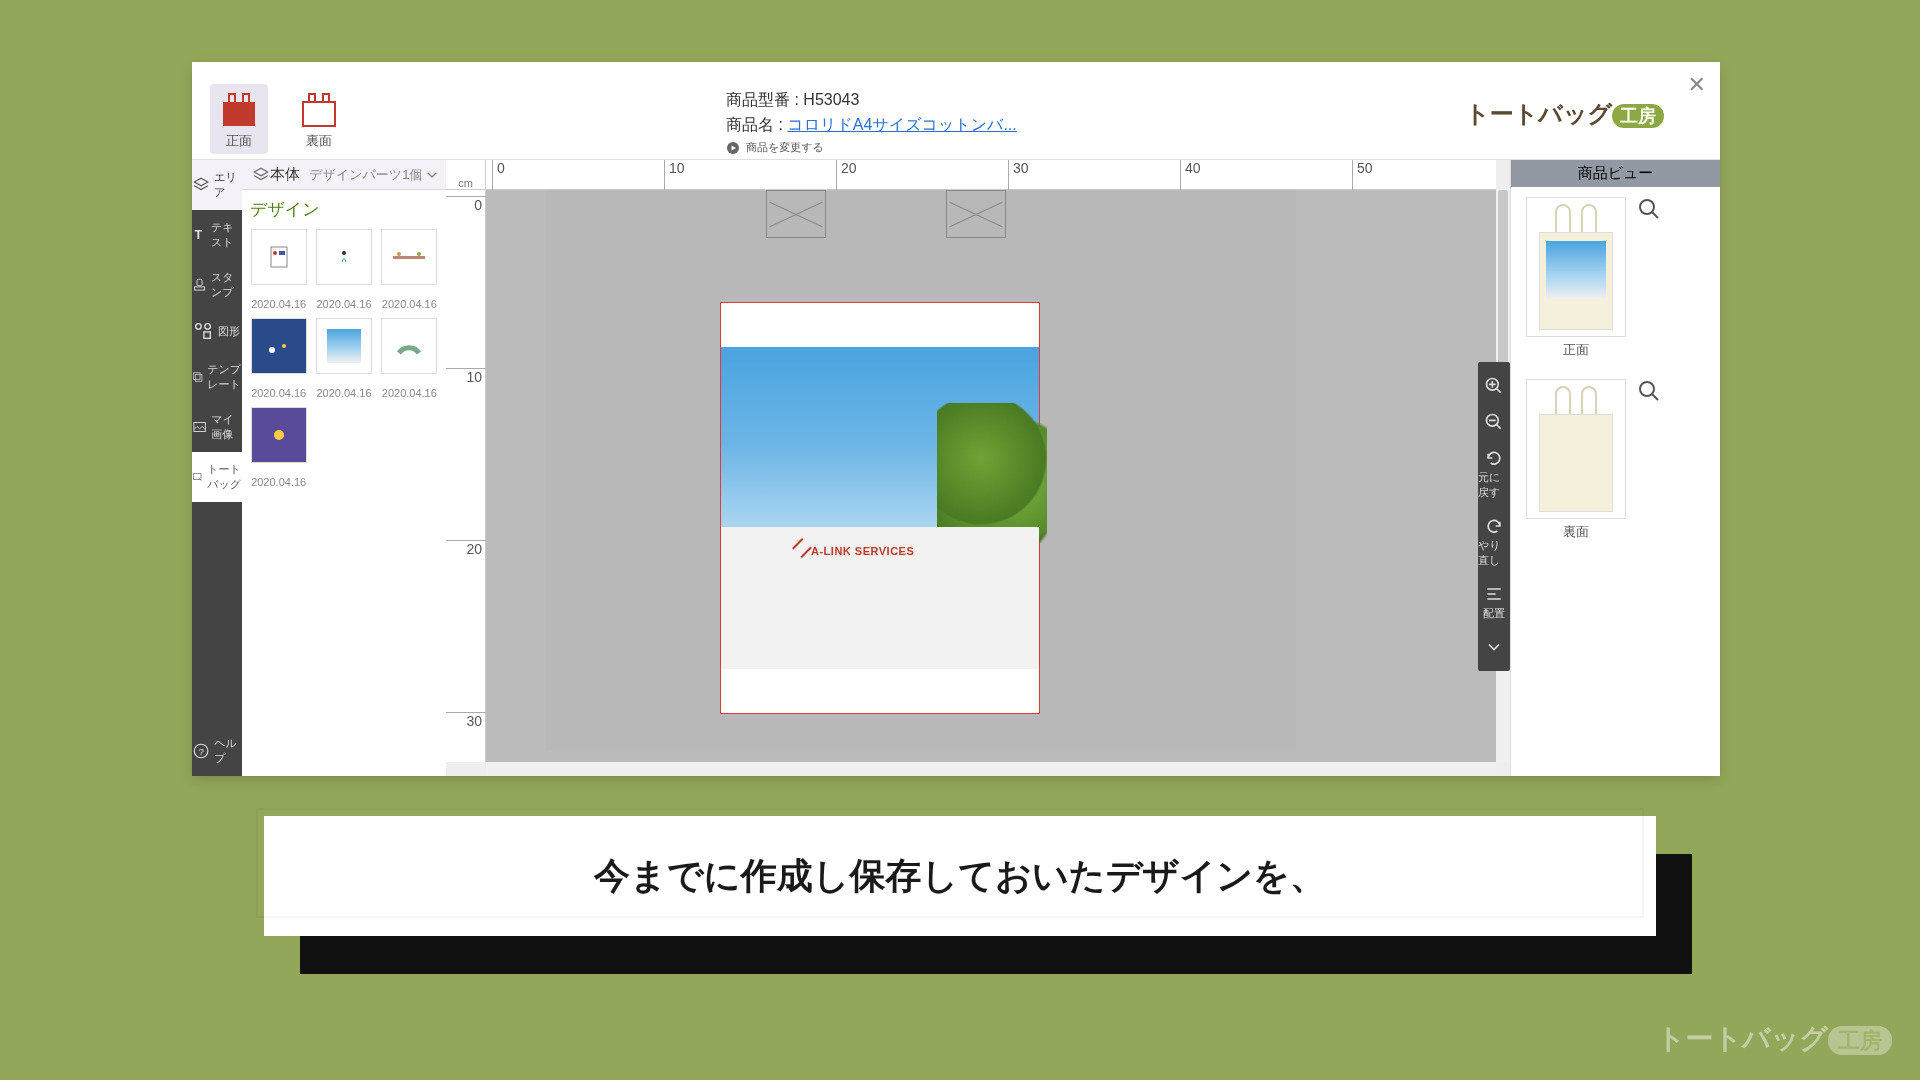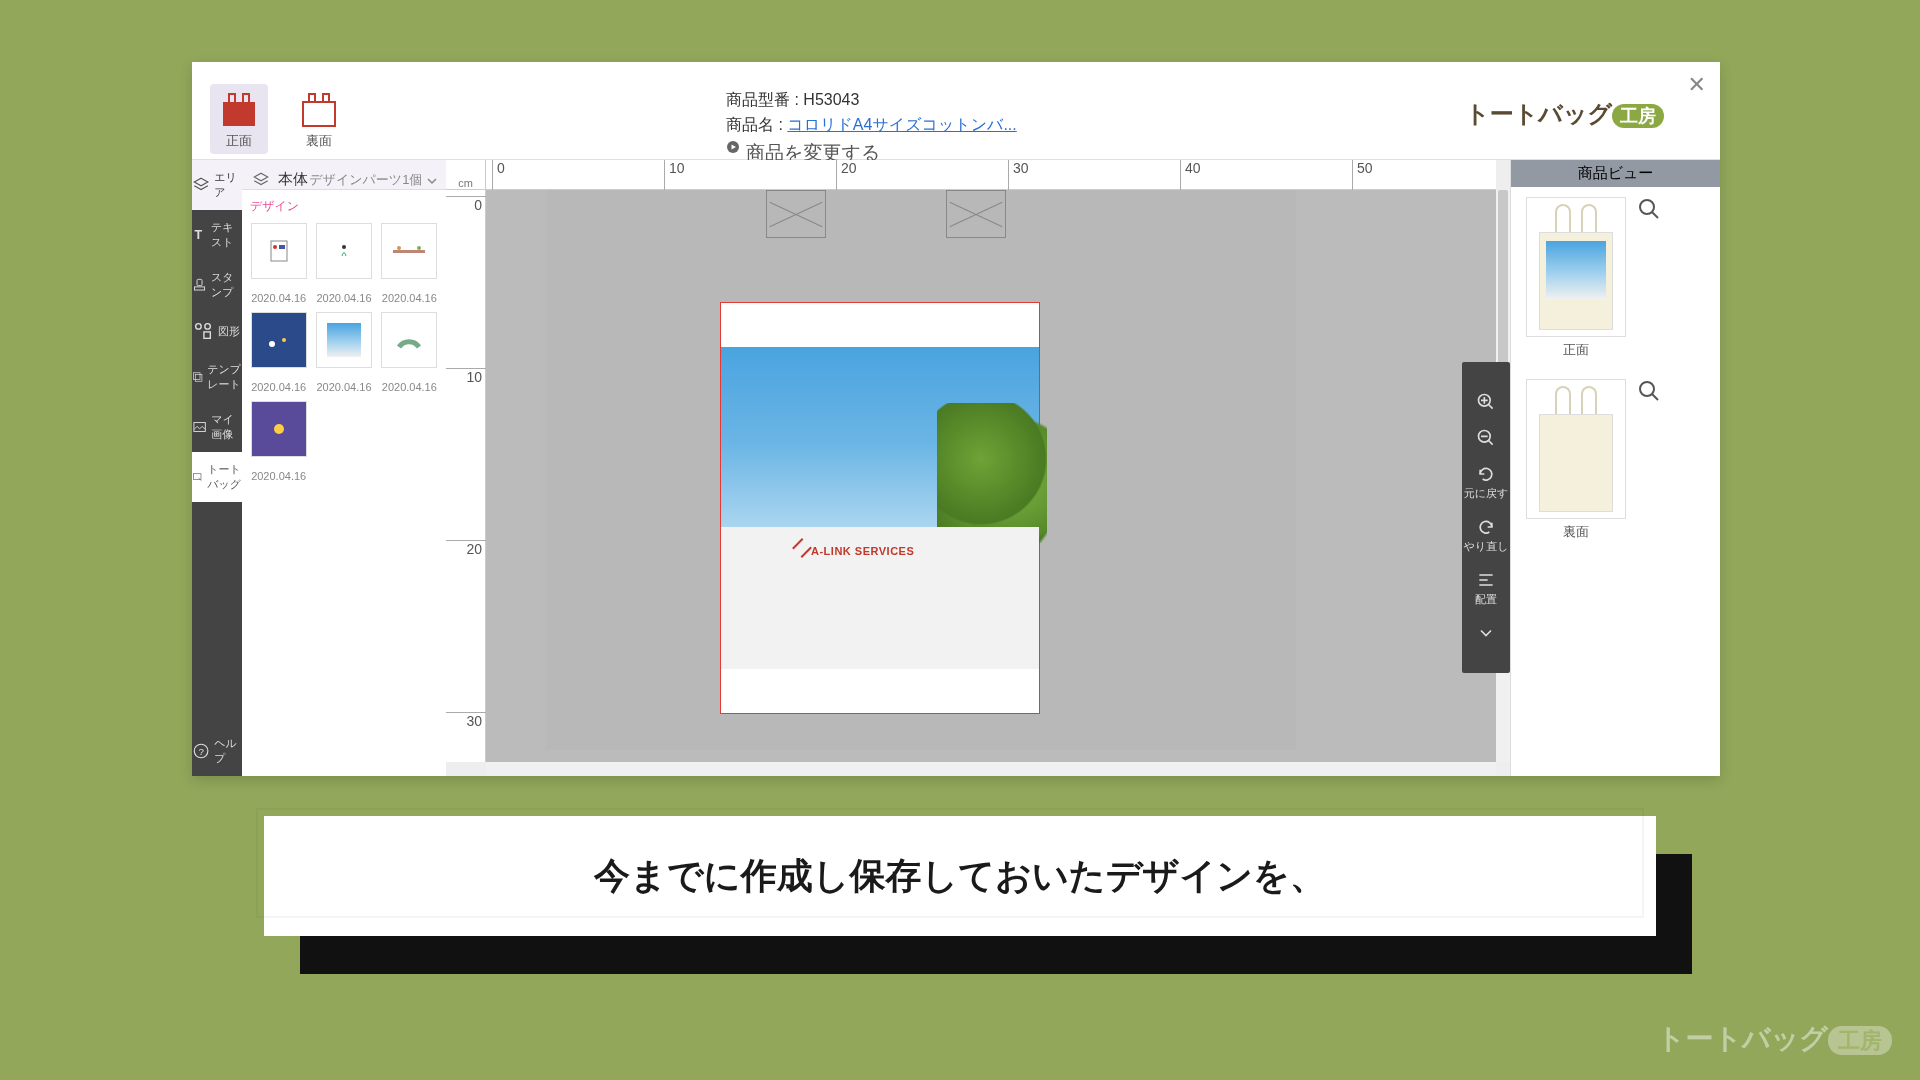--- a/index.html
+++ b/index.html
@@ -7,35 +7,35 @@
 .app{position:absolute;left:192px;top:62px;width:1528px;height:714px;background:#fff;box-shadow:0 4px 12px rgba(0,0,0,.15)}
 .header{position:relative;height:98px;border-bottom:1px solid #e0e0e0;background:#fff}
 .view-tabs{position:absolute;left:18px;top:22px;display:flex;gap:22px}
 .view-tab{display:flex;flex-direction:column;align-items:center;width:58px;cursor:pointer;padding:6px 4px 4px;border-radius:4px}
 .view-tab.active{background:#e8e4f0}
 .view-tab svg{width:44px;height:38px}
 .view-tab-label{font-size:13px;color:#555;margin-top:4px}
 .product-info{position:absolute;left:534px;top:28px;font-size:16px;color:#333}
 .product-info .row{margin-bottom:4px}
 .product-info a{color:#2a6fd6;text-decoration:underline}
-.product-info .change{font-size:19px;color:#555;display:flex;align-items:flex-start;gap:6px}
+.product-info .change{font-size:11px;color:#555;display:flex;align-items:flex-end;gap:6px}
 .save-btn{position:absolute;left:1012px;top:32px;width:222px;height:44px;border:1px solid #ccc;border-radius:6px;background:#fff;display:flex;align-items:center;justify-content:center;gap:10px;font-size:17px;color:#555}
 .logo{position:absolute;right:56px;top:36px;font-size:24px;font-weight:bold;color:#5a4a32}
 .logo .accent{background:#8ca843;color:#fff;border-radius:12px;padding:2px 8px;font-size:18px}
 .close-x{position:absolute;right:14px;top:10px;font-size:22px;color:#888;cursor:pointer}
 .body{position:absolute;top:98px;left:0;right:0;bottom:0;display:flex;background:#eee}
 .sidebar{width:50px;background:#444;display:flex;flex-direction:column;align-items:center;padding-top:0}
 .side-item{width:100%;display:flex;flex-direction:row;align-items:center;padding:10px 0;color:#ddd;font-size:11px;gap:4px;cursor:pointer}
 .side-item.active{background:#f4f2f8;color:#333}
 .side-item svg{width:22px;height:22px}
 .side-spacer{flex:1}
-.area-header{position:absolute;left:50px;top:0;width:204px;height:30px;background:#f4f2f8;border-bottom:1px solid #ddd;display:flex;align-items:flex-end;padding:0 10px;font-size:15px;color:#333;gap:8px}
+.area-header{position:absolute;left:50px;top:0;width:204px;height:30px;background:#f4f2f8;border-bottom:1px solid #ddd;display:flex;align-items:center;padding:0 10px;font-size:15px;color:#333;gap:0}
 .area-header .parts{position:absolute;right:8px;font-size:13px;color:#888}
 .design-panel{position:absolute;left:50px;top:30px;width:204px;bottom:0;background:#fff;padding:8px;overflow:auto}
-.design-title{font-size:12px;color:#ec4899;margin-bottom:8px}
+.design-title{font-size:17px;color:#4d7c0f;margin-bottom:8px}
 .thumbs{display:grid;grid-template-columns:repeat(3,1fr);gap:8px}
 .thumb{display:flex;flex-direction:column;align-items:center}
 .thumb-box{width:56px;height:56px;border:1px solid #ddd;background:#fff;display:flex;align-items:center;justify-content:center;cursor:pointer;overflow:hidden}
 .thumb-date{font-size:11px;color:#888;margin-top:13px}
 .canvas-wrap{position:absolute;left:254px;top:0;right:210px;bottom:0;background:#eee}
 .ruler-corner{position:absolute;left:0;top:0;width:40px;height:30px;background:#fff;border-right:1px solid #ccc;border-bottom:1px solid #ccc;display:flex;align-items:flex-end;justify-content:center;font-size:11px;color:#777}
 .ruler-h{position:absolute;left:40px;top:0;right:14px;height:30px;background:#fff;border-bottom:1px solid #ccc}
 .ruler-v{position:absolute;left:0;top:30px;width:40px;bottom:14px;background:#fff;border-right:1px solid #ccc}
 .tick-h{position:absolute;top:0;height:30px;display:flex;align-items:flex-start;font-size:14px;color:#555;border-left:1px solid #aaa;padding-left:4px}
 .tick-v{position:absolute;left:0;width:40px;display:flex;justify-content:flex-end;padding-right:4px;font-size:14px;color:#555;border-top:1px solid #aaa}
@@ -48,21 +48,21 @@
 .handle::after{transform:rotate(-25deg)}
 .print-area{position:absolute;left:234px;top:112px;width:320px;height:412px;background:#fff;border:1px solid #e53935}
 .print-img{position:absolute;left:0;top:44px;right:0;bottom:44px;background:linear-gradient(180deg,#4aa4e0 0%,#6bb5e5 30%,#a8d4ef 55%,#d8eaf5 70%,#f0f0f0 72%,#ececec 100%)}
 .building{position:absolute;left:0;bottom:0;right:0;height:44%;background:#f2f2f2}
 .building-text{position:absolute;top:18px;left:90px;font-size:11px;color:#c0392b;font-weight:bold;letter-spacing:.5px}
 .building-logo{position:absolute;top:14px;left:74px;width:14px;height:14px;border-left:2px solid #c0392b;border-right:2px solid #c0392b;transform:rotate(45deg)}
 .tree{position:absolute;right:-8px;top:56px;width:110px;height:140px;background:radial-gradient(circle at 40% 40%,#6fa336 0%,#4a7a22 60%,transparent 62%),radial-gradient(circle at 70% 55%,#7eb342 0%,#568a2a 55%,transparent 58%),radial-gradient(circle at 50% 70%,#6fa336 0%,#4a7a22 55%,transparent 58%)}
 .scrollbar-v{position:absolute;right:0;top:30px;width:14px;bottom:14px;background:#f0f0f0}
 .scrollbar-v .thumb-sb{position:absolute;left:2px;right:2px;top:0;height:240px;background:#c8c8c8;border-radius:2px}
 .scrollbar-h{position:absolute;left:40px;right:14px;bottom:0;height:14px;background:#f0f0f0}
-.tool-strip{position:absolute;right:210px;top:300px;width:48px;background:#444;border-radius:2px;padding:24px 0;display:flex;flex-direction:column;align-items:center;gap:4px}
+.tool-strip{position:absolute;right:210px;top:300px;width:32px;background:#444;border-radius:2px;padding:8px 0;display:flex;flex-direction:column;align-items:center;gap:4px}
 .tool-btn{width:100%;display:flex;flex-direction:column;align-items:center;color:#ddd;font-size:11px;padding:6px 0;cursor:pointer;gap:2px}
 .tool-btn svg{width:20px;height:20px}
 .right-panel{position:absolute;right:0;top:0;width:210px;bottom:0;background:#fff;border-left:1px solid #ddd}
 .rp-title{background:#9299a3;color:#000000;text-align:center;font-size:15px;padding:4px 0}
 .preview-item{display:flex;align-items:flex-start;padding:10px;gap:6px}
 .preview-box{width:110px;display:flex;flex-direction:column;align-items:center}
 .bag-preview{width:100px;height:140px;border:1px solid #ddd;position:relative;background:#fff}
 .bag-body{position:absolute;left:12px;right:12px;top:34px;bottom:6px;background:#f5f0dc;border:1px solid #ddd}
 .bag-handle{position:absolute;width:16px;height:30px;border:2px solid #d8d2b8;border-bottom:none;border-radius:8px 8px 0 0;top:6px}
 .bag-img{position:absolute;left:6px;right:6px;top:8px;height:58px;background:linear-gradient(180deg,#4aa4e0,#a8d4ef 60%,#f0f0f0)}

